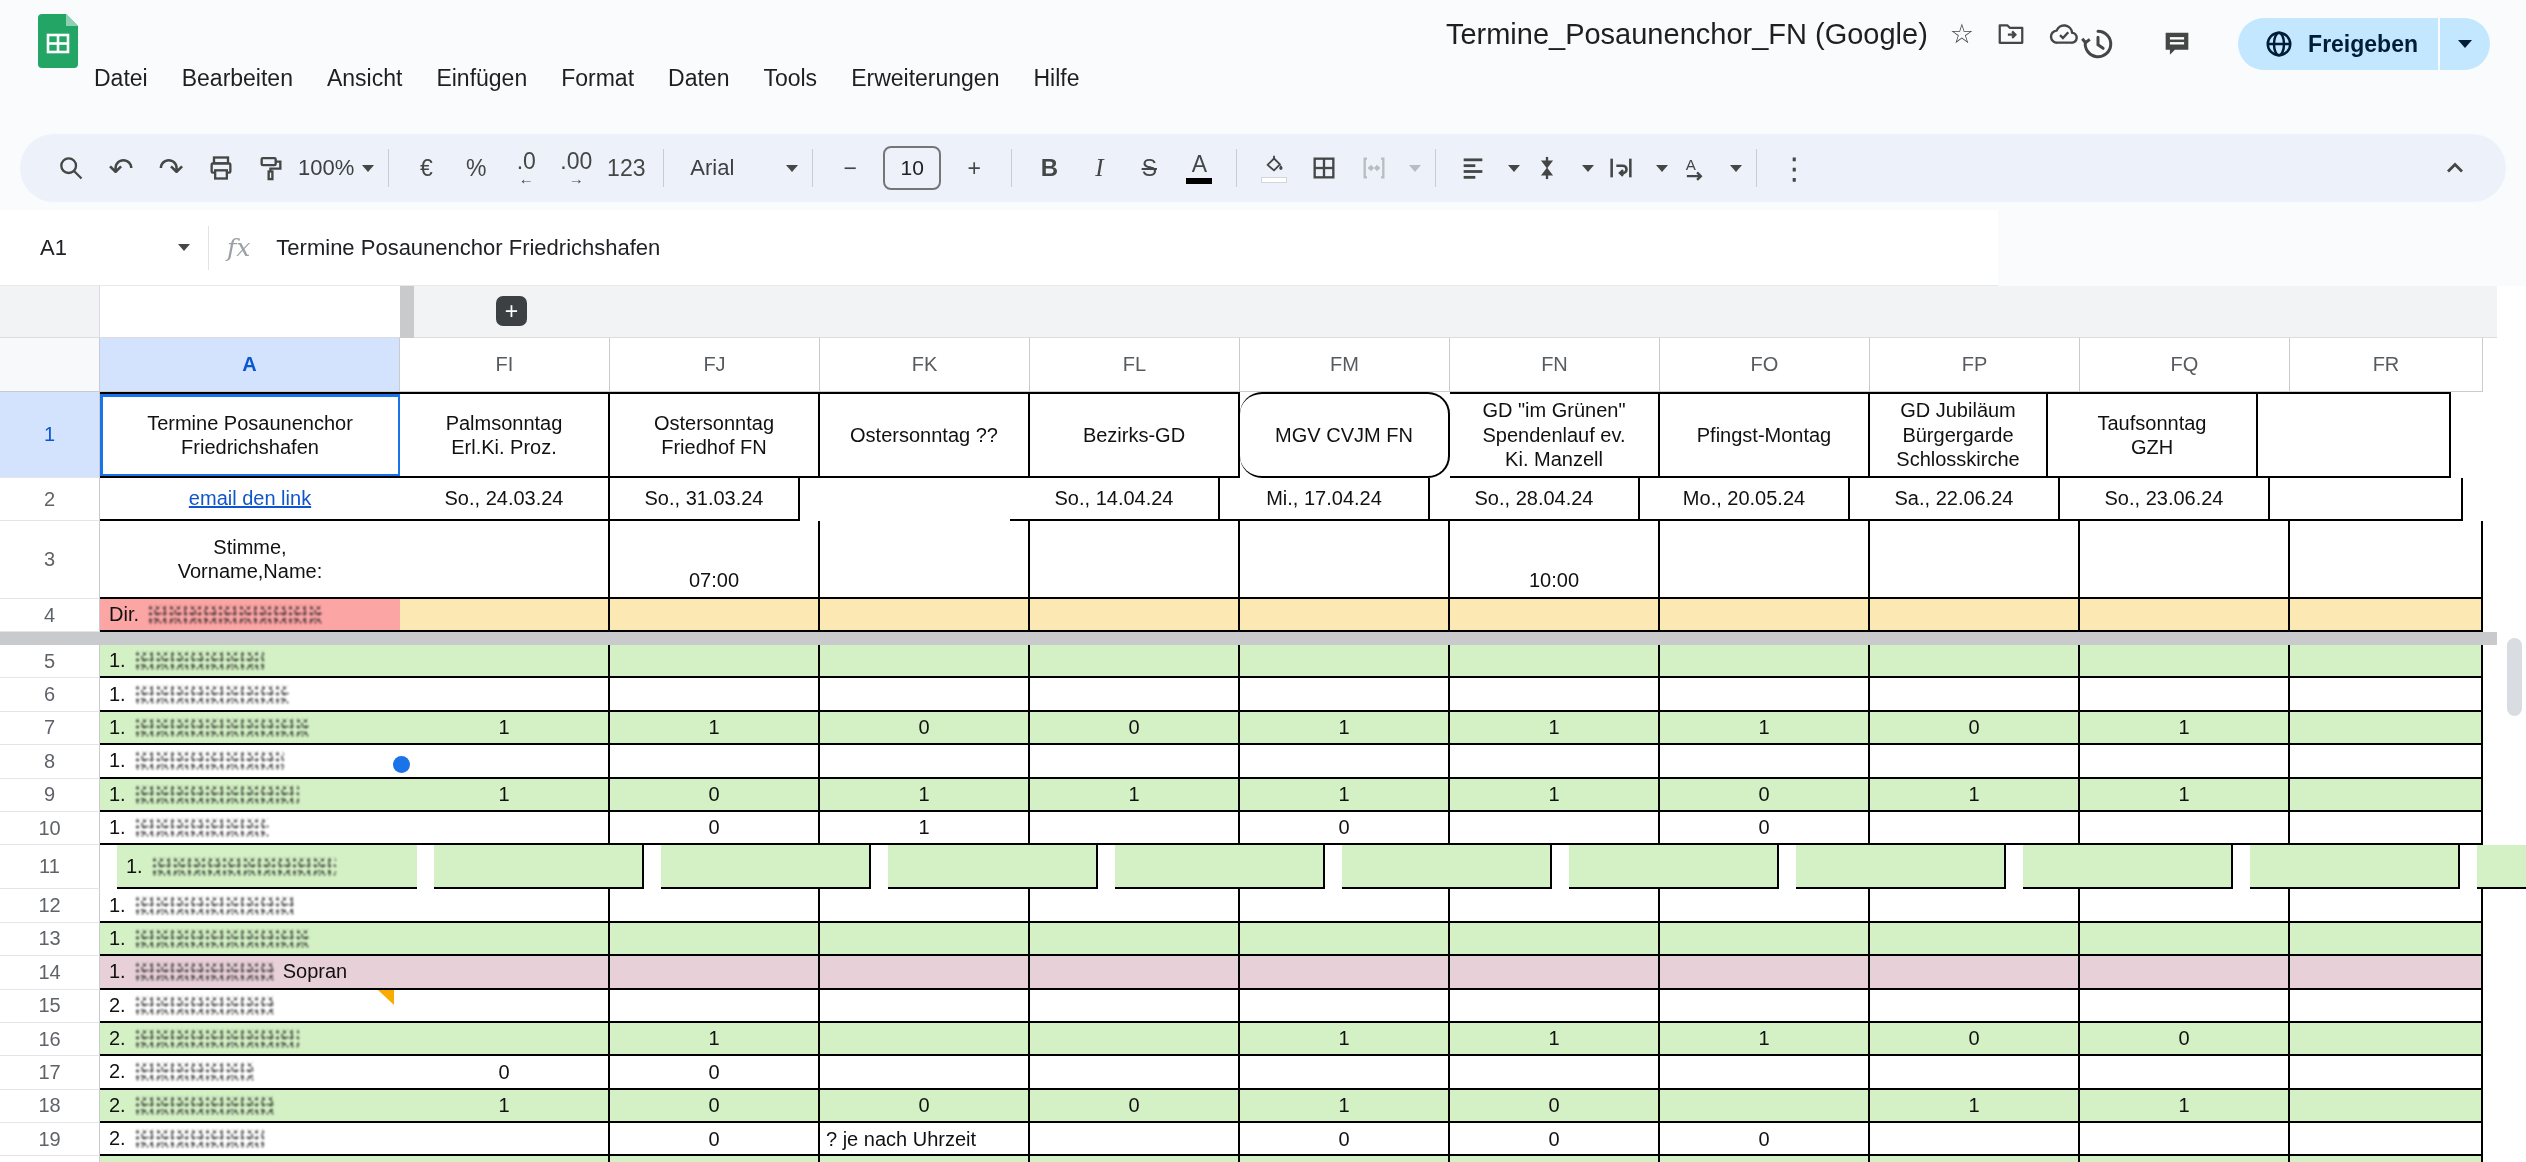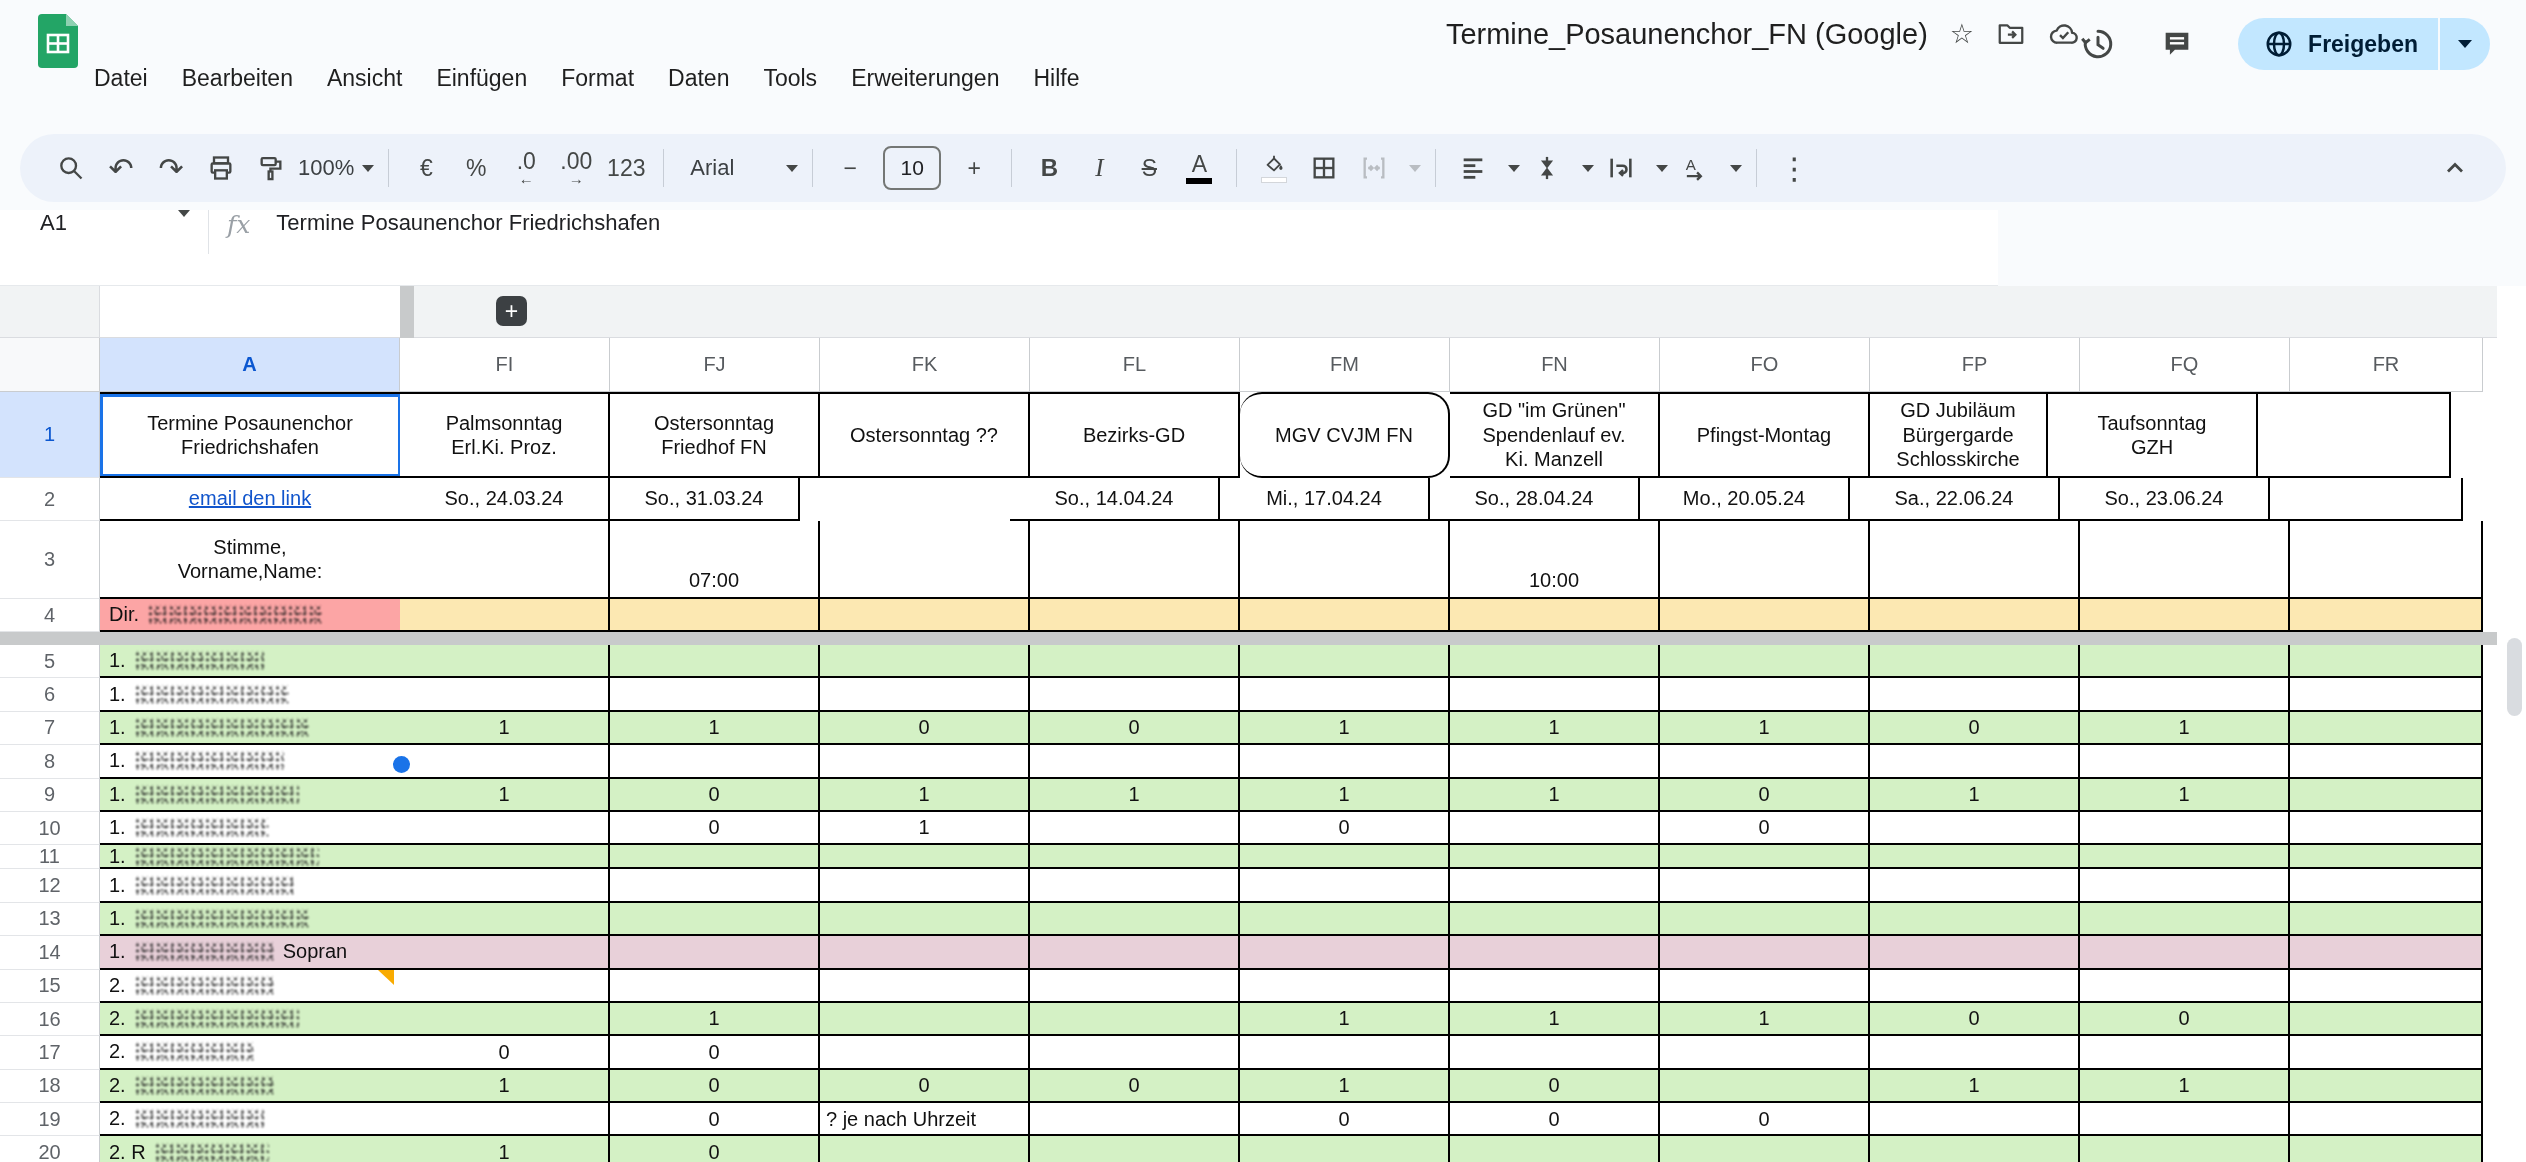--- a/index.html
+++ b/index.html
@@ -38,21 +38,21 @@
   .bold{font-weight:bold;font-size:24px;}
   .ital{font-style:italic;font-family:"Liberation Serif",serif;font-size:25px;}
   .strike{text-decoration:line-through;font-size:23px;}
   .stack{display:flex;flex-direction:column;align-items:center;line-height:1;}
   .stack .bar{width:26px;height:6px;background:#000;margin-top:2px;}
   .stack .barw{width:26px;height:6px;background:#fff;border:1px solid #d3d6da;margin-top:2px;}
   .tiny-arrow{font-size:15px;color:#444746;margin-top:-2px;}
   .collapse{margin-left:auto;}
 
   
-  .fbar{position:absolute;left:0;top:210px;width:1998px;height:76px;background:#fff;display:flex;align-items:flex-start;
+  .fbar{position:absolute;left:0;top:210px;width:1998px;height:76px;background:#fff;display:flex;align-items:center;
     border-bottom:1px solid #e6e9ec;}
   .namebox{width:170px;padding-left:40px;display:flex;align-items:center;font-size:22px;color:#202124;}
   .fsep{width:1px;height:44px;background:#e0e3e7;margin:0 18px;}
   .fx{font-family:"DejaVu Serif",serif;font-style:italic;color:#9aa0a6;font-size:25px;margin-right:26px;}
   .fval{font-size:22px;color:#202124;}
 
   
   #grid{position:absolute;left:0;top:286px;width:2526px;height:876px;background:#fff;overflow:hidden;}
   .g-row{display:flex;width:2497px;}
   .gut{width:100px;display:flex;align-items:center;justify-content:center;color:#5f6368;font-size:20px;
@@ -593,21 +593,21 @@
         <span class="pre">0</span>
       </div>
       <div class="cell dcell" style="width: 210px; background: rgb(255, 255, 255);"></div>
       <div class="cell dcell" style="width: 210px; background: rgb(255, 255, 255);">
         <span class="pre">0</span>
       </div>
       <div class="cell dcell" style="width: 210px; background: rgb(255, 255, 255);"></div>
       <div class="cell dcell" style="width: 210px; background: rgb(255, 255, 255);"></div>
       <div class="cell dcell" style="width: 193px; background: rgb(255, 255, 255);"></div>
     </div>
-    <div class="g-row" style="height: 24px;">
+    <div class="g-row" style="height: 44px; gap: 17px;">
       <div class="gut">11</div>
       <div class="cell acell" style="background: rgb(212, 241, 197);">
         <span>1.</span>
         <span class="blob" style="width: 185px;"></span>
       </div>
       <div class="cell dcell" style="width: 210px; background: rgb(212, 241, 197);"></div>
       <div class="cell dcell" style="width: 210px; background: rgb(212, 241, 197);"></div>
       <div class="cell dcell" style="width: 210px; background: rgb(212, 241, 197);"></div>
       <div class="cell dcell" style="width: 210px; background: rgb(212, 241, 197);"></div>
       <div class="cell dcell" style="width: 210px; background: rgb(212, 241, 197);"></div>

